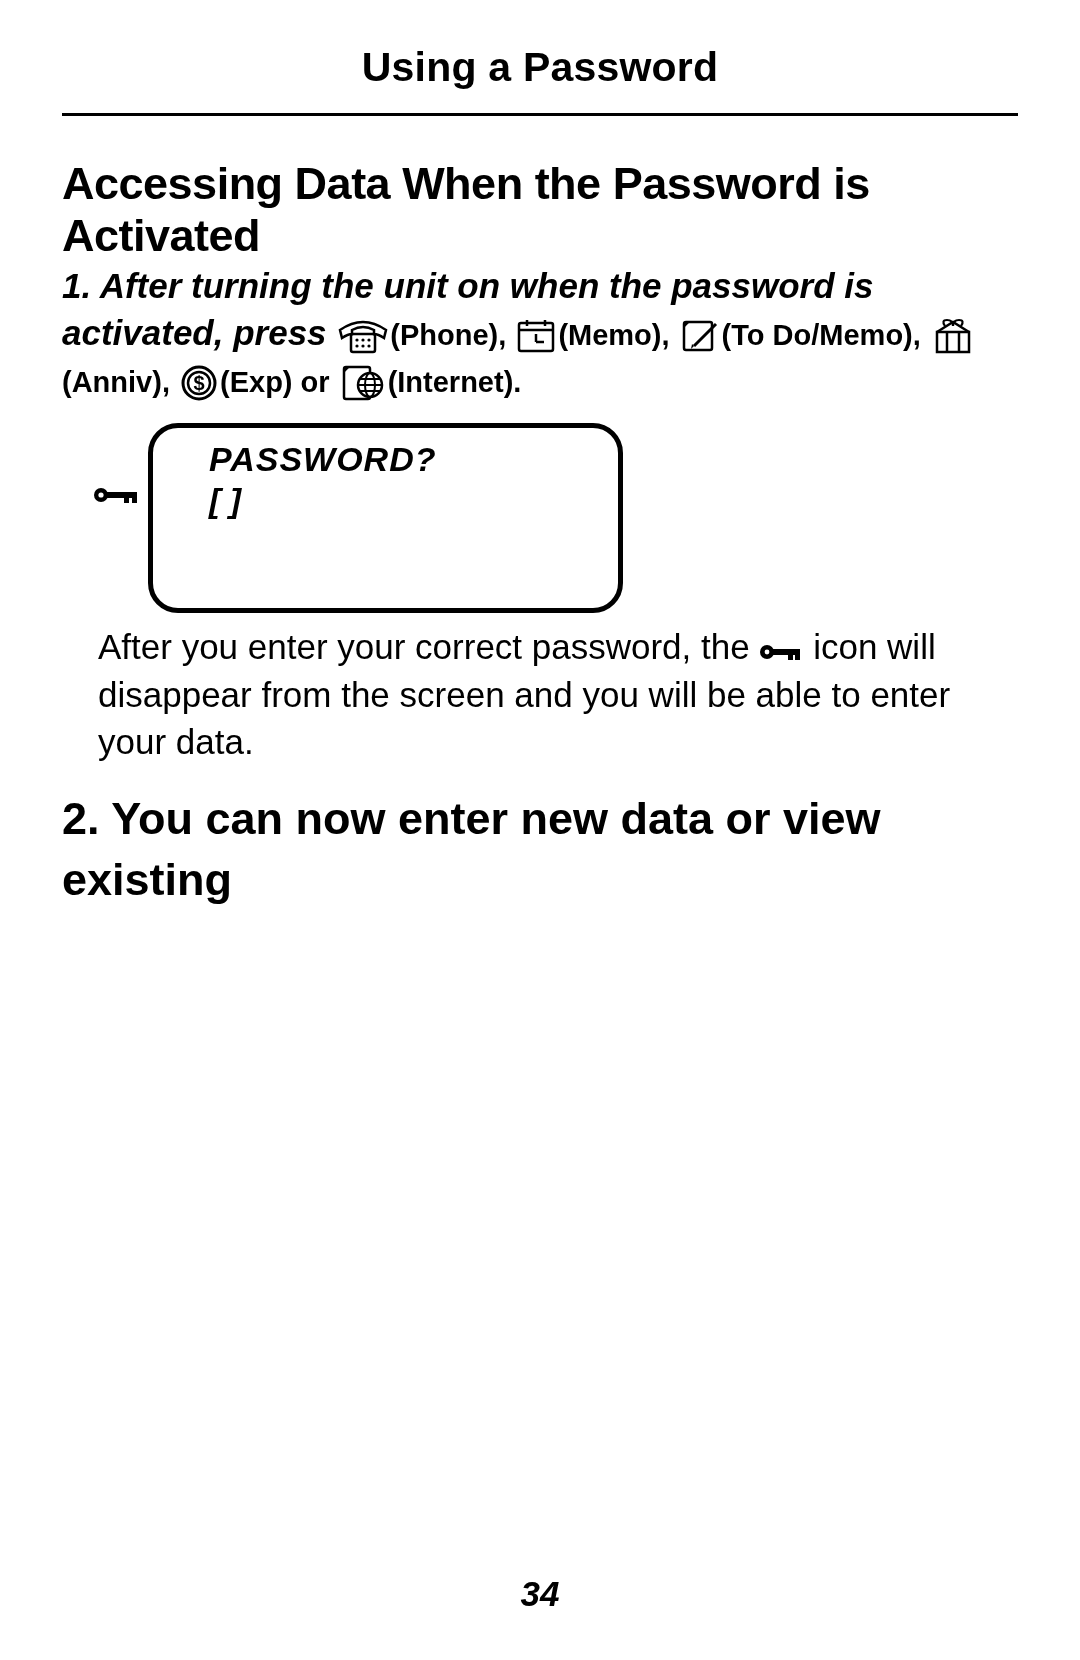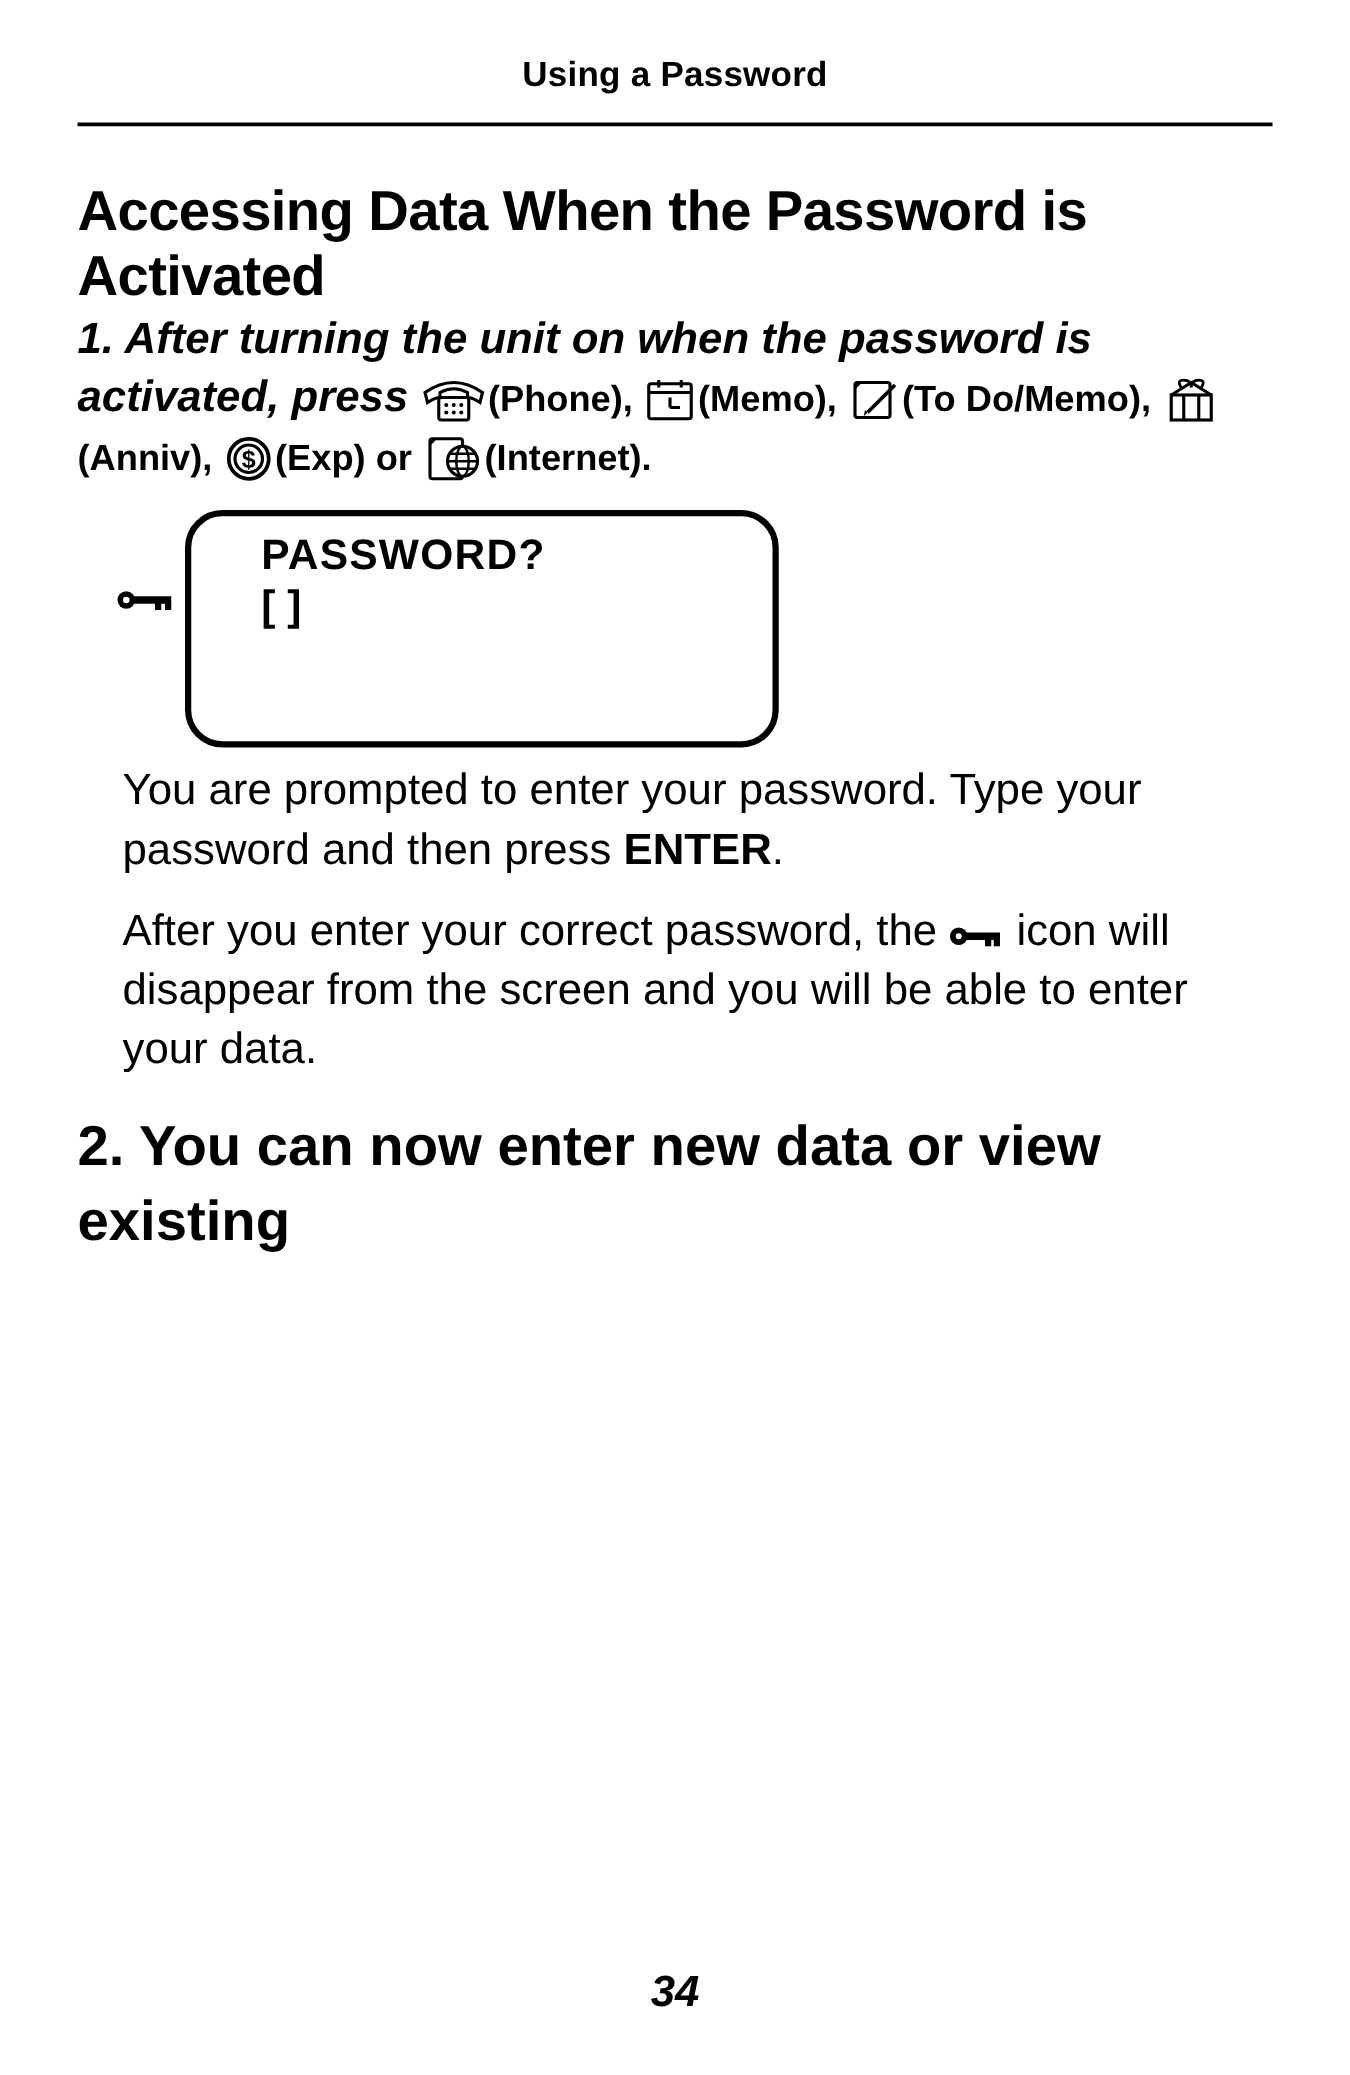--- a/index.html
+++ b/index.html
@@ -12,21 +12,21 @@
   .page {
     width: 1080px;
     height: 1660px;
     box-sizing: border-box;
     padding: 44px 62px 0 62px;
     position: relative;
   }
   .header-title {
     text-align: center;
     font-weight: bold;
-    font-size: 28px;
+    font-size: 41px;
     letter-spacing: 0.2px;
     padding-bottom: 22px;
     border-bottom: 3px solid #000;
   }
   .main-heading {
     font-weight: bold;
     font-size: 45px;
     line-height: 1.15;
     margin-top: 42px;
     letter-spacing: -0.5px;
@@ -65,20 +65,21 @@
     margin-right: 8px;
   }
   .lcd {
     width: 475px;
     height: 190px;
     border: 5px solid #000;
     border-radius: 30px;
     box-sizing: border-box;
     padding: 12px 22px 10px 22px;
     font-family: Arial, Helvetica, sans-serif;
+    font-style: italic;
   }
   .lcd-line1 {
     font-weight: bold;
     font-size: 34px;
     letter-spacing: 1px;
     margin-left: 34px;
   }
   .lcd-line2 {
     font-weight: bold;
     font-size: 34px;
@@ -197,23 +198,20 @@
         <rect x="32" y="14" width="5" height="6" fill="#000"></rect>
         <rect x="40" y="14" width="5" height="6" fill="#000"></rect>
       </svg>
     </span>
     <div class="lcd">
       <div class="lcd-line1">PASSWORD?</div>
       <div class="lcd-line2">[              ]</div>
     </div>
   </div>
 
-  <div class="body-para">
-    <span>You are prompted to enter your password. Type your password and then press </span><span class="strong">ENTER</span><span>.</span>
-  </div>
 
 
   <div class="body-para">
     <span>After you enter your correct password, the </span><span class="inline-key">
       <svg width="44" height="22" viewBox="0 0 44 22">
         <circle cx="8" cy="11" r="7" fill="#000"></circle>
         <circle cx="8" cy="11" r="2.4" fill="#fff"></circle>
         <rect x="14" y="8" width="27" height="6" fill="#000"></rect>
         <rect x="29" y="13" width="5" height="6" fill="#000"></rect>
         <rect x="36" y="13" width="5" height="6" fill="#000"></rect>

